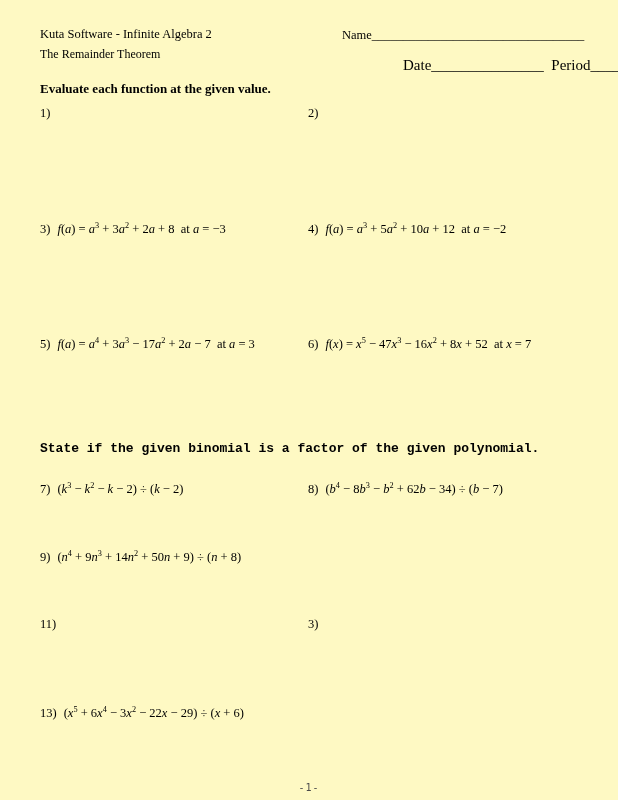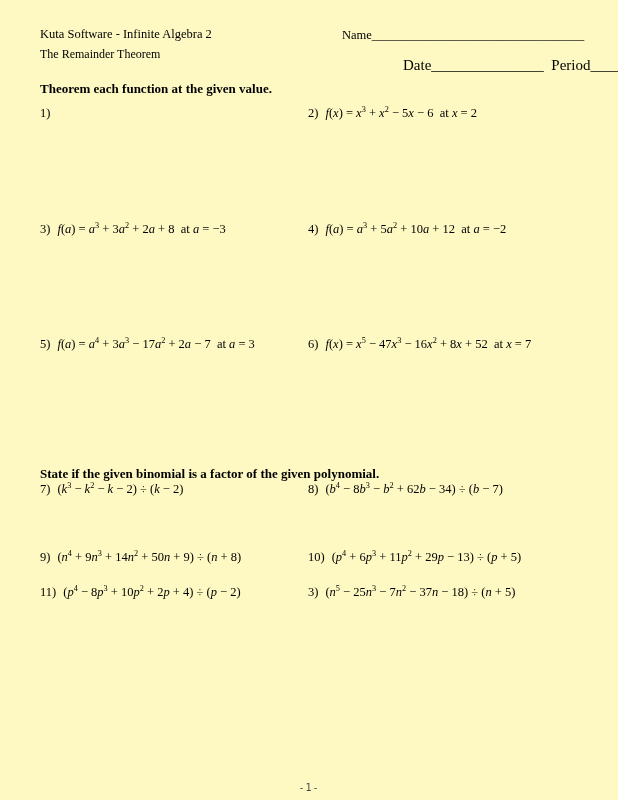--- a/index.html
+++ b/index.html
@@ -27,67 +27,67 @@
   }
   .date-period {
     position: absolute; top: 57px; left: 403px;
     font-size: 15px; white-space: pre;
   }
   .instruction {
     position: absolute; left: 40px;
     font-size: 13px; font-weight: bold;
   }
   .instr-1 { top: 81px; }
-  .instr-2 { top: 466px; }
+  .instr-2 { top: 441px; font-family: Liberation Mono, monospace; }
   .problem {
     position: absolute;
     font-size: 12.5px;
     white-space: pre;
     display: flex;
   }
   .prob-label { margin-right: 7px; }
   .expr sup { font-size: 0.66em; line-height: 0; vertical-align: super; }
   .expr i { font-style: italic; font-family: "Liberation Serif", "DejaVu Serif", serif; }
   .footer {
     position: absolute; top: 782px; left: 0; right: 0;
     text-align: center;
     font-family: "DejaVu Sans Mono", monospace;
     font-size: 10px; color: #4a4a4a; letter-spacing: 1px;
   }
   
   .r1 { top: 106px; } .r2 { top: 222px; } .r3 { top: 337px; }
-  .r4 { top: 482px; } .r5 { top: 550px; } .r6 { top: 585px; } .r7 { top: 706px; }
+  .r4 { top: 482px; } .r5 { top: 550px; } .r6 { top: 617px; } .r7 { top: 706px; }
   .c1 { left: 40px; } .c2 { left: 308px; }
 </style>
 </head>
 <body>
 
 <div class="page">
 
   <div class="course">Kuta Software - Infinite Algebra 2</div>
 
   <div class="name-field"><span>Name</span><span>__________________________________</span></div>
 
   <div class="page-title">The Remainder Theorem</div>
 
   <div class="date-period"><span>Date</span><span>_______________</span><span>&nbsp; </span><span>Period</span><span>____</span></div>
 
-  <div class="instruction instr-1">Theorem each function at the given value.</div>
+  <div class="instruction instr-1">Evaluate each function at the given value.</div>
 
   <div class="problem r1 c1"><span class="prob-label">1)</span></div>
-  <div class="problem r1 c2"><span class="prob-label">2)</span><span class="expr"><i>f</i>(<i>x</i>) = <i>x</i><sup>3</sup> + <i>x</i><sup>2</sup> − 5<i>x</i> − 6  at <i>x</i> = 2</span></div>
+  <div class="problem r1 c2"><span class="prob-label">2)</span></div>
   <div class="problem r2 c1"><span class="prob-label">3)</span><span class="expr"><i>f</i>(<i>a</i>) = <i>a</i><sup>3</sup> + 3<i>a</i><sup>2</sup> + 2<i>a</i> + 8  at <i>a</i> = −3</span></div>
   <div class="problem r2 c2"><span class="prob-label">4)</span><span class="expr"><i>f</i>(<i>a</i>) = <i>a</i><sup>3</sup> + 5<i>a</i><sup>2</sup> + 10<i>a</i> + 12  at <i>a</i> = −2</span></div>
   <div class="problem r3 c1"><span class="prob-label">5)</span><span class="expr"><i>f</i>(<i>a</i>) = <i>a</i><sup>4</sup> + 3<i>a</i><sup>3</sup> − 17<i>a</i><sup>2</sup> + 2<i>a</i> − 7  at <i>a</i> = 3</span></div>
   <div class="problem r3 c2"><span class="prob-label">6)</span><span class="expr"><i>f</i>(<i>x</i>) = <i>x</i><sup>5</sup> − 47<i>x</i><sup>3</sup> − 16<i>x</i><sup>2</sup> + 8<i>x</i> + 52  at <i>x</i> = 7</span></div>
 
   <div class="instruction instr-2">State if the given binomial is a factor of the given polynomial.</div>
 
   <div class="problem r4 c1"><span class="prob-label">7)</span><span class="expr">(<i>k</i><sup>3</sup> − <i>k</i><sup>2</sup> − <i>k</i> − 2) ÷ (<i>k</i> − 2)</span></div>
   <div class="problem r4 c2"><span class="prob-label">8)</span><span class="expr">(<i>b</i><sup>4</sup> − 8<i>b</i><sup>3</sup> − <i>b</i><sup>2</sup> + 62<i>b</i> − 34) ÷ (<i>b</i> − 7)</span></div>
   <div class="problem r5 c1"><span class="prob-label">9)</span><span class="expr">(<i>n</i><sup>4</sup> + 9<i>n</i><sup>3</sup> + 14<i>n</i><sup>2</sup> + 50<i>n</i> + 9) ÷ (<i>n</i> + 8)</span></div>
-  <div class="problem r5 c2"><span class="prob-label">10)</span><span class="expr">(<i>p</i><sup>4</sup> + 6<i>p</i><sup>3</sup> + 11<i>p</i><sup>2</sup> + 29<i>p</i> − 13) ÷ (<i>p</i> + 5)</span></div>
-  <div class="problem r6 c1"><span class="prob-label">11)</span><span class="expr">(<i>p</i><sup>4</sup> − 8<i>p</i><sup>3</sup> + 10<i>p</i><sup>2</sup> + 2<i>p</i> + 4) ÷ (<i>p</i> − 2)</span></div>
-  <div class="problem r6 c2"><span class="prob-label">3)</span><span class="expr">(<i>n</i><sup>5</sup> − 25<i>n</i><sup>3</sup> − 7<i>n</i><sup>2</sup> − 37<i>n</i> − 18) ÷ (<i>n</i> + 5)</span></div>
+  <div class="problem r6 c1"><span class="prob-label">11)</span></div>
+  <div class="problem r6 c2"><span class="prob-label">3)</span></div>
+  <div class="problem r7 c1"><span class="prob-label">13)</span><span class="expr">(<i>x</i><sup>5</sup> + 6<i>x</i><sup>4</sup> − 3<i>x</i><sup>2</sup> − 22<i>x</i> − 29) ÷ (<i>x</i> + 6)</span></div>
 
   <div class="footer">-1-</div>
 
 </div>
 
 </body></html>

